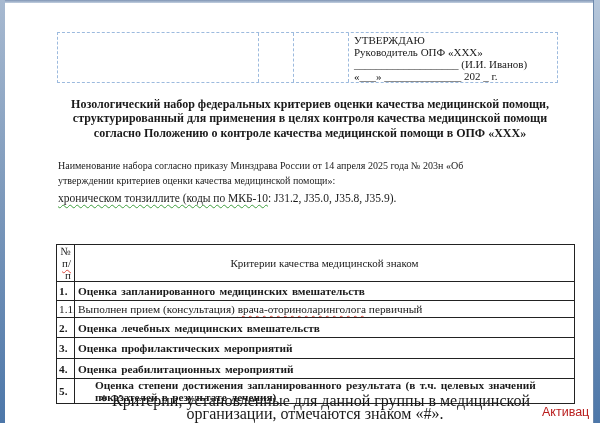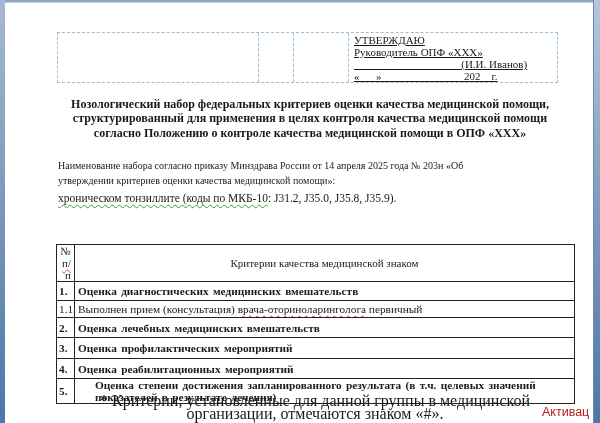--- a/index.html
+++ b/index.html
@@ -32,21 +32,21 @@
   
   .approval-table {
     position: absolute; left: 57px; top: 32px; width: 501px; height: 51px;
     border: 1px dashed #9cbade;
     display: flex;
   }
   .approval-cell { height: 100%; }
   .approval-cell.c1 { width: 201px; border-right: 1px dashed #9cbade; }
   .approval-cell.c2 { width: 35px;  border-right: 1px dashed #9cbade; }
   .approval-cell.c3 { width: 55px;  border-right: 1px dashed #9cbade; }
-  .approval-cell.c4 { flex: 1; padding: 1px 0 0 5px; text-decoration: underline; }
+  .approval-cell.c4 { flex: 1; padding: 1px 0 0 5px; }
   .approval-cell .ln {
     font-size: 11px; line-height: 12.1px; white-space: nowrap;
   }
   
   .doc-title {
     position: absolute; left: 40px; top: 97px; width: 540px;
     text-align: center; font-weight: bold;
     font-size: 12px; line-height: 14.4px;
   }
   
@@ -140,21 +140,21 @@
       <tbody>
           <tr class="hdr">
         <td class="col-num">
           <div>№</div>
           <div class="spell-underline">п/п</div>
         </td>
         <td>Критерии качества медицинской знаком</td>
       </tr>
       <tr class="bold-row r1">
         <td class="num-cell">1.</td>
-        <td class="crit-cell">Оценка диагностических медицинских вмешательств</td>
+        <td class="crit-cell">Оценка запланированного медицинских вмешательств</td>
       </tr>
       <tr class="r11">
         <td class="num-cell">1.1.</td>
         <td class="crit-cell"><span>Выполнен прием (консультация) </span><span class="spell-underline">врача-оториноларинголога</span><span> первичный</span></td>
       </tr>
       <tr class="bold-row r2">
         <td class="num-cell">2.</td>
         <td class="crit-cell">Оценка лечебных медицинских вмешательств</td>
       </tr>
       <tr class="bold-row r3">

